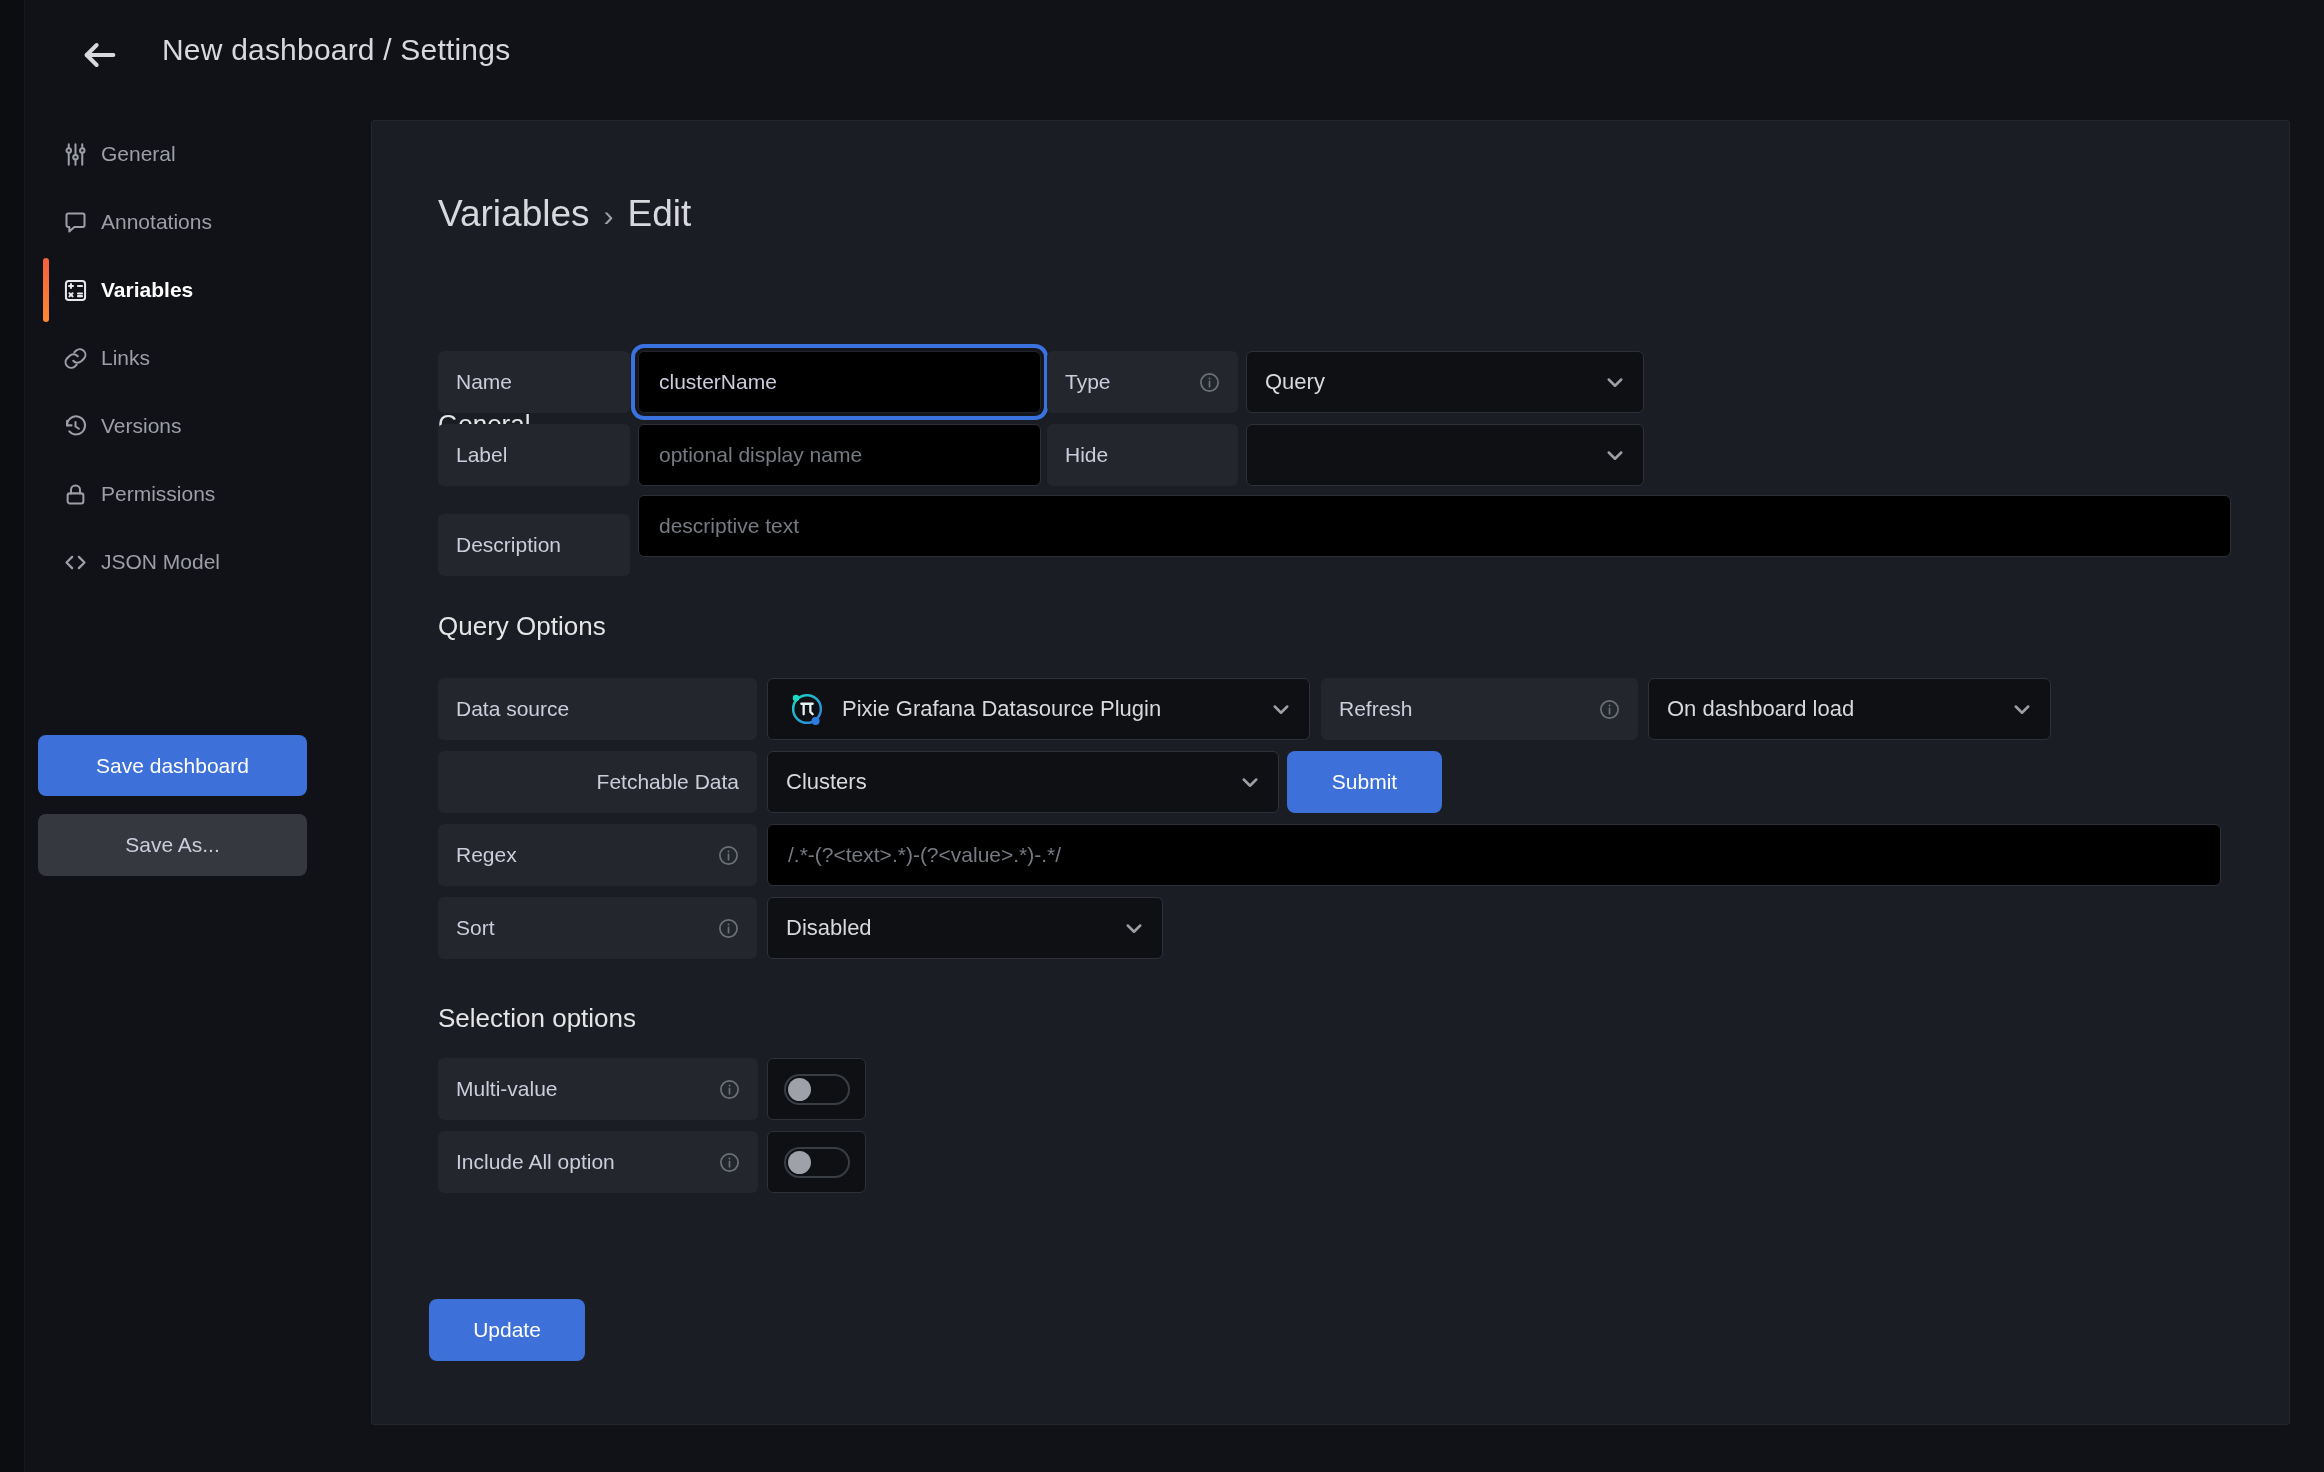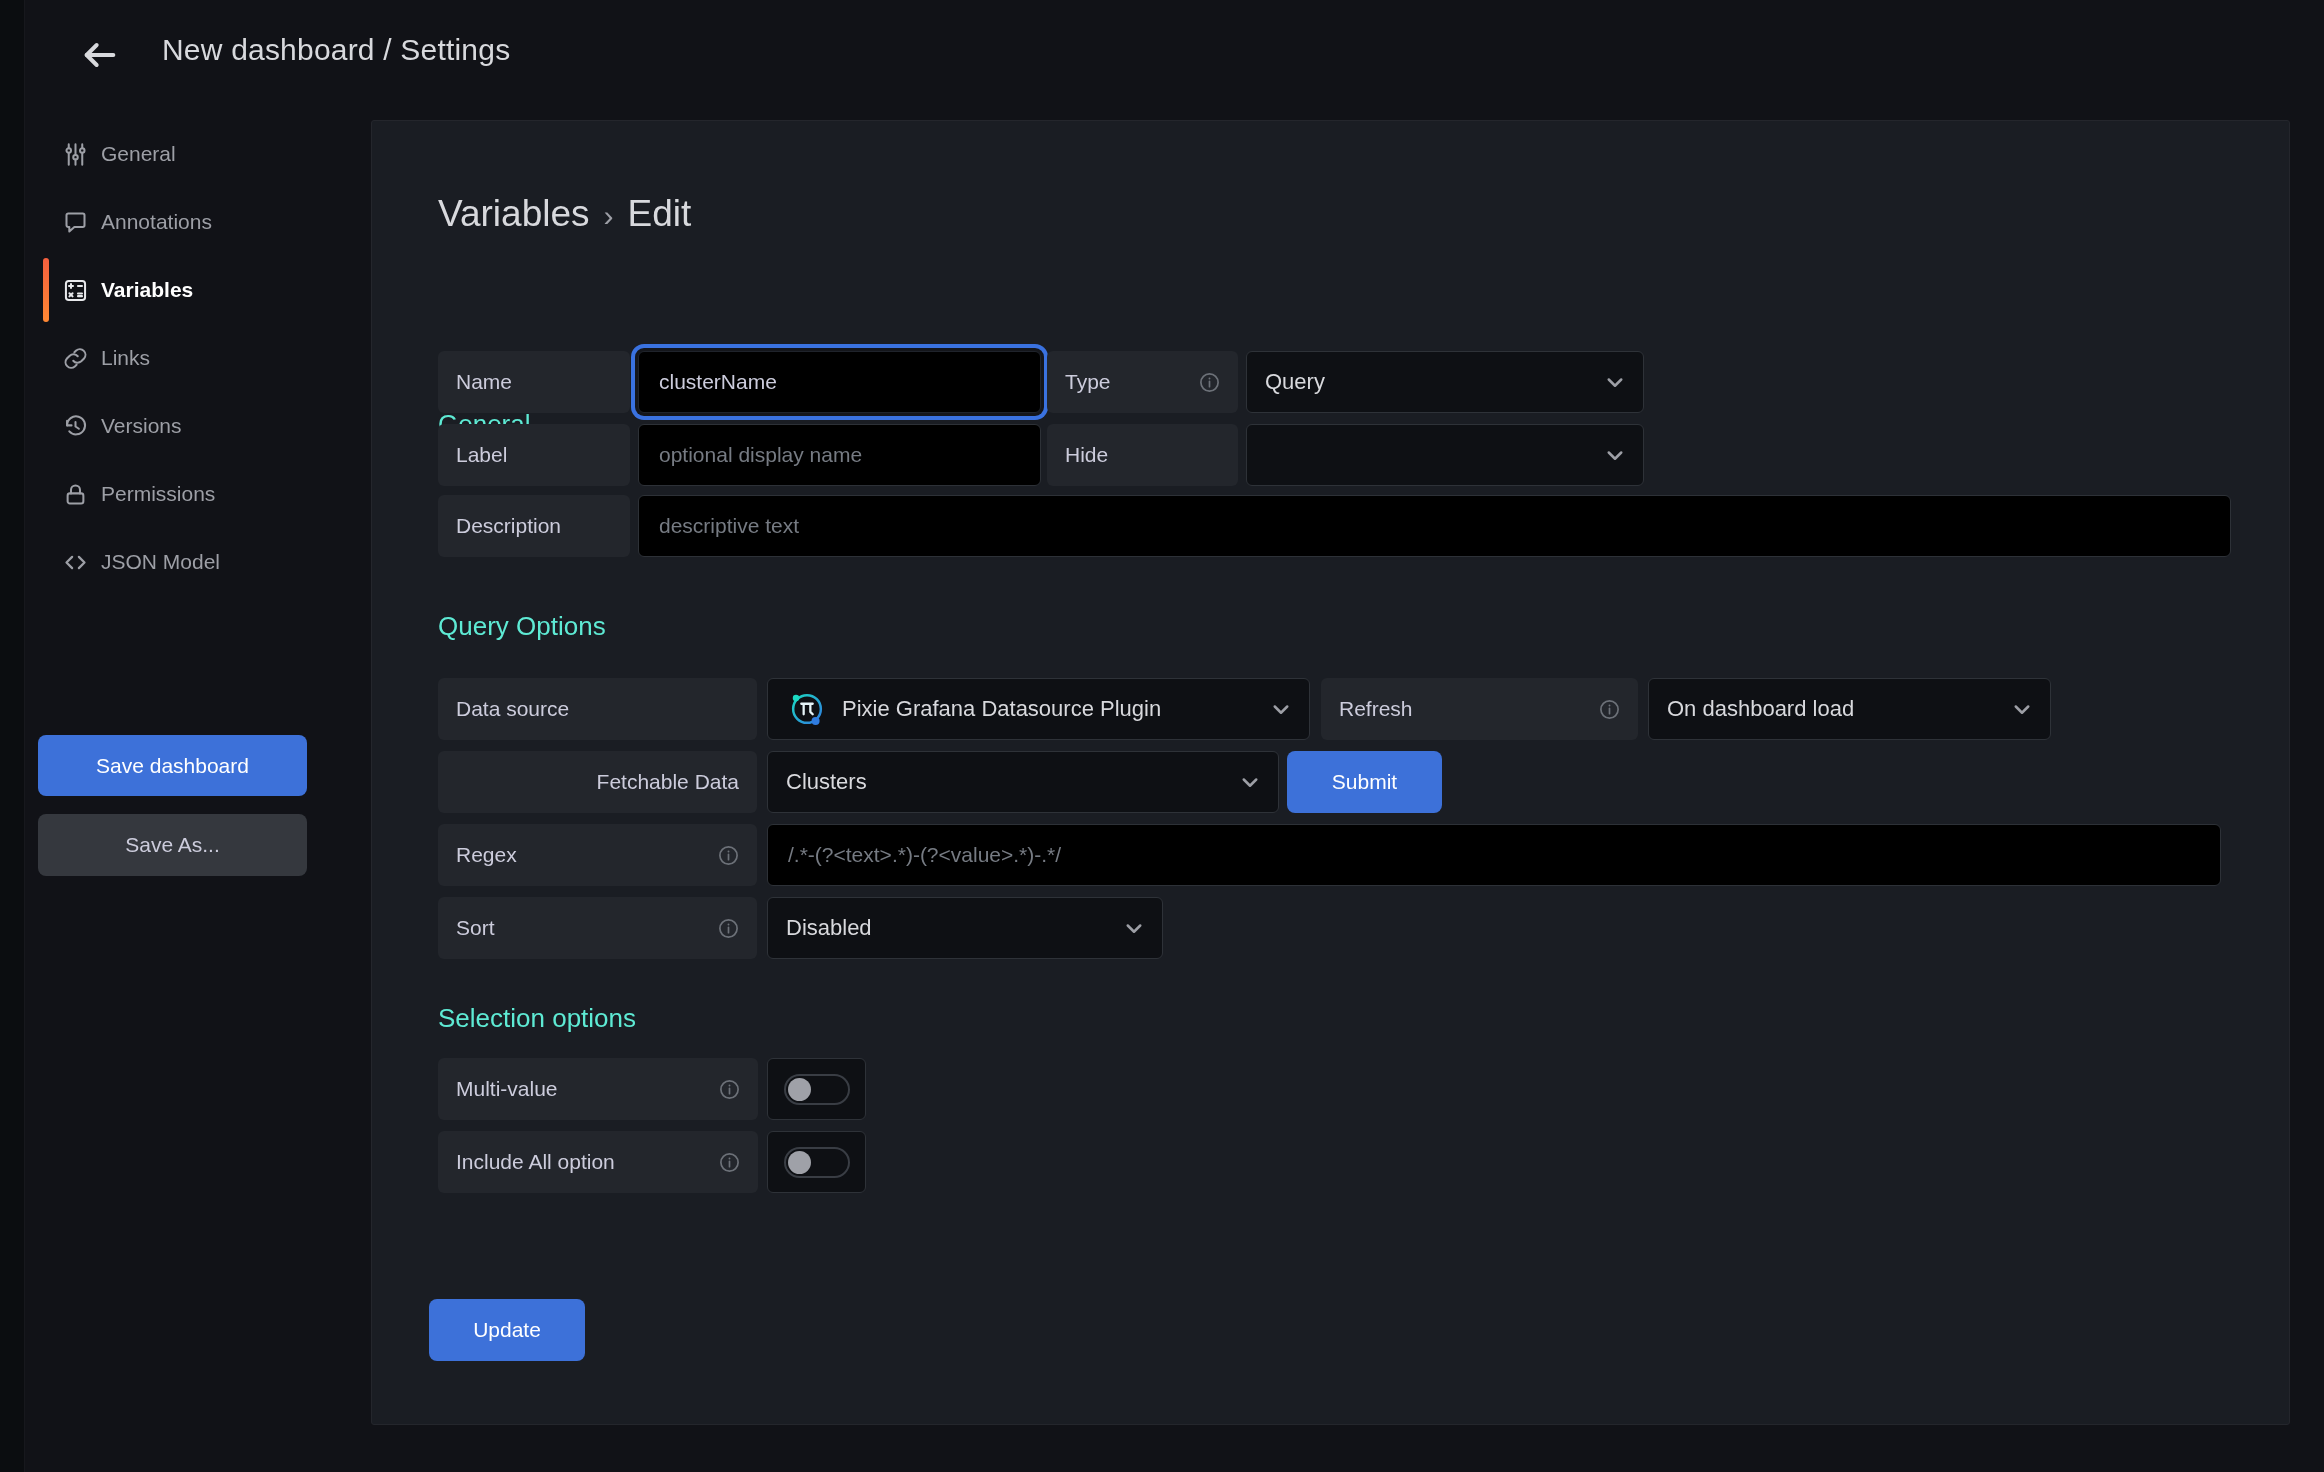--- a/index.html
+++ b/index.html
@@ -54,21 +54,21 @@
     position:absolute; left:371px; top:120px; width:1919px; height:1305px;
     background:#1a1d23; border:1px solid #24262c; border-radius:3px;
   }
   .page-heading {
     position:absolute; left:66px; top:72px;
     font-size:37px; font-weight:400; color:#d8d9dd;
   }
   .page-heading .sep { color:#9d9fa6; font-size:30px; padding:0 14px; }
   .section-heading {
     position:absolute; left:66px;
-    font-size:26px; font-weight:400; color:#5eead4;
+    font-size:26px; font-weight:400; color:#e5e5e5;
   }
   .flabel {
     position:absolute; height:62px; background:#23262c; border-radius:6px;
     display:flex; align-items:center; justify-content:space-between;
     padding:0 18px; font-size:21px; font-weight:500; color:#ccccdc;
   }
   .finput {
     position:absolute; height:62px; background:#000000;
     border:1px solid #2d3137; border-radius:6px;
     padding:0 20px; font-family:"Liberation Sans", sans-serif;
@@ -233,21 +233,21 @@
     </div>
     <div class="fselect" style="left:874px; top:303px; width:398px;">
       <span></span>
       <span class="chev">
         <svg width="20" height="20" viewBox="0 0 16 16" fill="none" stroke="#9d9fa6" stroke-width="2" stroke-linecap="round" stroke-linejoin="round">
             <path d="M3 6l5 5 5-5"></path>
           </svg>
       </span>
     </div>
 
-    <div class="flabel" style="left:66px; top:374px; width:192px;">
+    <div class="flabel" style="left:66px; top:393px; width:192px;">
       <span>Description</span>
     </div>
     <input class="finput" style="left: 266px; top: 374px; width: 1593px;" placeholder="descriptive text">
 
     <div class="section-heading" style="top:490px;">Query Options</div>
 
     <div class="flabel" style="left:66px; top:557px; width:319px;">
       <span>Data source</span>
     </div>
     <div class="fselect" style="left:395px; top:557px; width:543px;">

